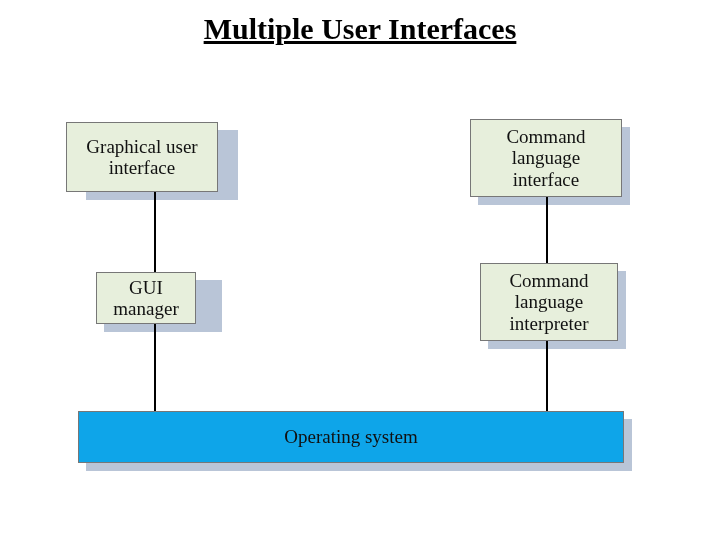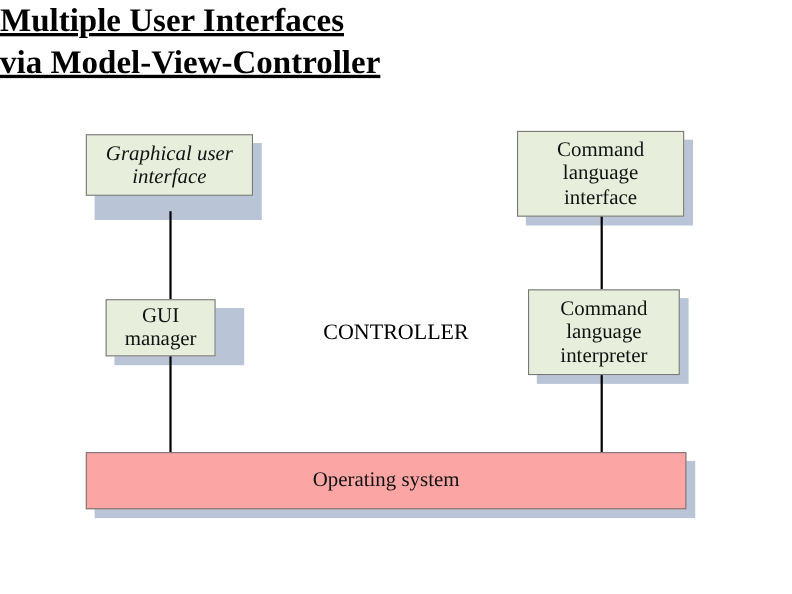--- a/index.html
+++ b/index.html
@@ -6,25 +6,26 @@
     margin: 0;
     padding: 0;
     width: 720px;
     height: 540px;
     background: #ffffff;
     font-family: "Times New Roman", Times, serif;
     position: relative;
     overflow: hidden;
   }
   .title {
-    text-align: left;
+    text-align: center;
     font-size: 30px;
     font-weight: bold;
     text-decoration: underline;
     color: #000;
+    padding-top: 10px;
     line-height: 1.25;
   }
   .canvas {
     position: absolute;
     left: 0;
     top: 0;
     width: 720px;
     height: 540px;
   }
   .shadow {
@@ -37,67 +38,65 @@
     text-align: center;
     display: flex;
     align-items: center;
     justify-content: center;
     font-size: 19px;
     line-height: 1.12;
     color: #111;
     box-sizing: border-box;
   }
   .box.green  { background: #e7efdc; }
-  .box.wide   { background: #fca5a5; }
+  .box.wide   { background: #0ea5e9; }
   .rowlabel {
     position: absolute;
     font-size: 20px;
     color: #000;
     text-align: center;
     width: 180px;
     left: 270px;
   }
   .connector {
     position: absolute;
     background: #000;
   }
 </style>
 </head>
 <body>
 
 <div class="title">
   <span>Multiple User Interfaces</span><br>
-  <span>via Model-View-Controller</span>
 </div>
 
 <div class="canvas">
 
   <div class="shadow" style="left:86px;  top:130px; width:152px; height:70px;"></div>
-  <div class="box green" style="left:78px;  top:122px; width:152px; height:56px; white-space:pre-line;font-style:italic;">Graphical user
+  <div class="box green" style="left:66px;  top:122px; width:152px; height:70px; white-space:pre-line;">Graphical user
 interface</div>
 
   <div class="shadow" style="left:478px; top:127px; width:152px; height:78px;"></div>
   <div class="box green" style="left:470px; top:119px; width:152px; height:78px; white-space:pre-line;">Command
 language
 interface</div>
 
 
   <div class="connector" style="left:154px; top:192px; width:2px; height:80px;"></div>
   <div class="connector" style="left:546px; top:197px; width:2px; height:66px;"></div>
 
   <div class="shadow" style="left:104px; top:280px; width:118px; height:52px;"></div>
   <div class="box green" style="left:96px;  top:272px; width:100px; height:52px; white-space:pre-line;">GUI
 manager</div>
 
   <div class="shadow" style="left:488px; top:271px; width:138px; height:78px;"></div>
   <div class="box green" style="left:480px; top:263px; width:138px; height:78px; white-space:pre-line;">Command
 language
 interpreter</div>
 
-  <div class="rowlabel" style="top:291px;">CONTROLLER</div>
 
   <div class="connector" style="left:154px; top:324px; width:2px; height:87px;"></div>
   <div class="connector" style="left:546px; top:341px; width:2px; height:70px;"></div>
 
   <div class="shadow" style="left:86px;  top:419px; width:546px; height:52px;"></div>
   <div class="box wide" style="left:78px;  top:411px; width:546px; height:52px;">Operating system</div>
 
 
 </div>
 

